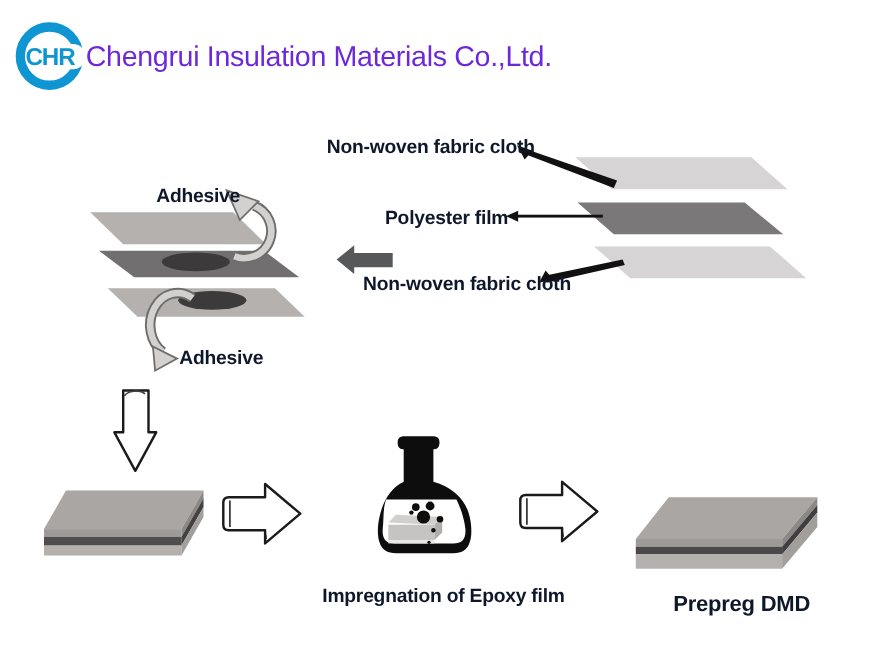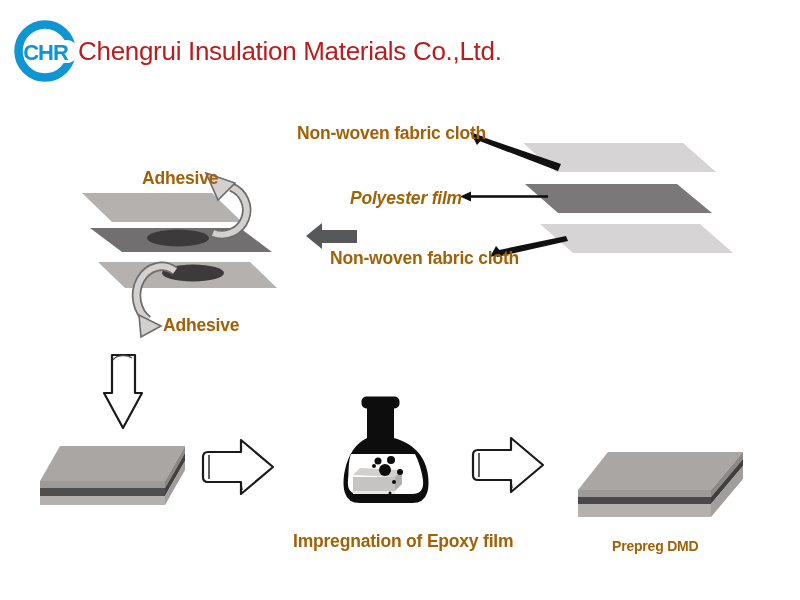--- a/index.html
+++ b/index.html
@@ -2,25 +2,25 @@
 <html><head>
 <meta charset="utf-8">
 <style>
   html,body{margin:0;padding:0;}
   body{
     width:800px;height:600px;position:relative;background:#ffffff;
     font-family:"Liberation Sans",sans-serif;overflow:hidden;
   }
   #diagram-svg{position:absolute;left:0;top:0;}
   .lbl{
-    position:absolute;color:#a16207;font-weight:700;font-size:17.5px;
+    position:absolute;color:#0f172a;font-weight:700;font-size:17.5px;
     white-space:nowrap;letter-spacing:-0.2px;
   }
   #company-title{
-    position:absolute;left:78px;top:36px;font-size:26px;color:#b91c1c;
+    position:absolute;left:78px;top:36px;font-size:26px;color:#6d28d9;
     font-weight:400;white-space:nowrap;letter-spacing:-0.3px;
   }
   #logo{position:absolute;left:10px;top:18px;}
 </style>
 </head>
 <body>
 
 <svg id="diagram-svg" width="800" height="600" viewBox="0 0 800 600">
 
   <g>
@@ -129,18 +129,18 @@
 </svg>
 
 <svg id="logo" width="72" height="68" viewBox="0 0 72 68">
   <circle cx="35" cy="33" r="26.5" fill="#ffffff" stroke="#1095D3" stroke-width="8.5"></circle>
   <rect x="13" y="22" width="55" height="23" rx="11.5" fill="#ffffff"></rect>
   <text x="35.5" y="41.5" text-anchor="middle" font-size="22" font-weight="bold" font-family="Liberation Sans, sans-serif" fill="#1095D3" letter-spacing="-1">CHR</text>
 </svg>
 <div id="company-title">Chengrui Insulation Materials Co.,Ltd.</div>
 
 <div class="lbl" style="left:297px;top:123px;">Non-woven fabric cloth</div>
-<div class="lbl" style="left:350px;top:188px;font-style:italic;">Polyester film</div>
+<div class="lbl" style="left:350px;top:188px;">Polyester film</div>
 <div class="lbl" style="left:330px;top:248px;">Non-woven fabric cloth</div>
 <div class="lbl" style="left:142px;top:168px;">Adhesive</div>
 <div class="lbl" style="left:163px;top:315px;">Adhesive</div>
 <div class="lbl" style="left:293px;top:531px;">Impregnation of Epoxy film</div>
-<div class="lbl" style="left:612px;top:538px;font-size:14px;">Prepreg DMD</div>
+<div class="lbl" style="left:612px;top:538px;font-size:20px;">Prepreg DMD</div>
 
 </body></html>

